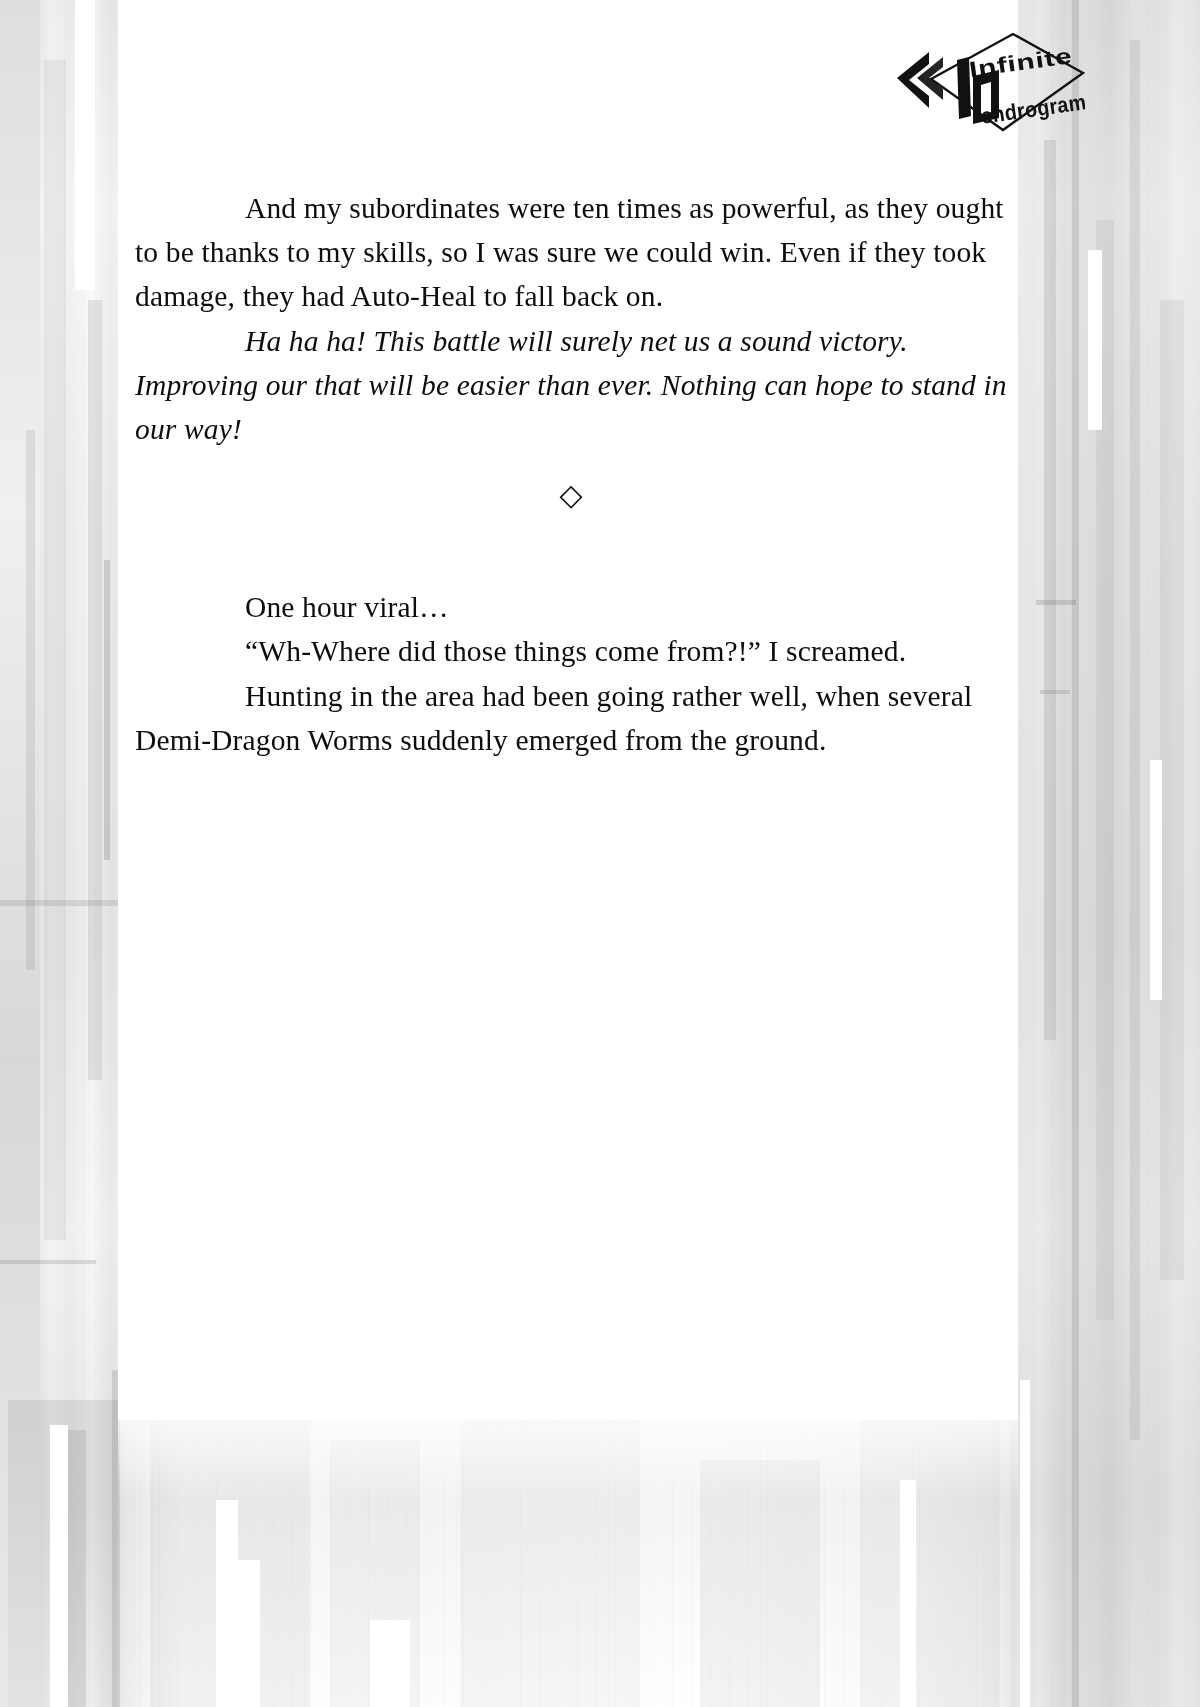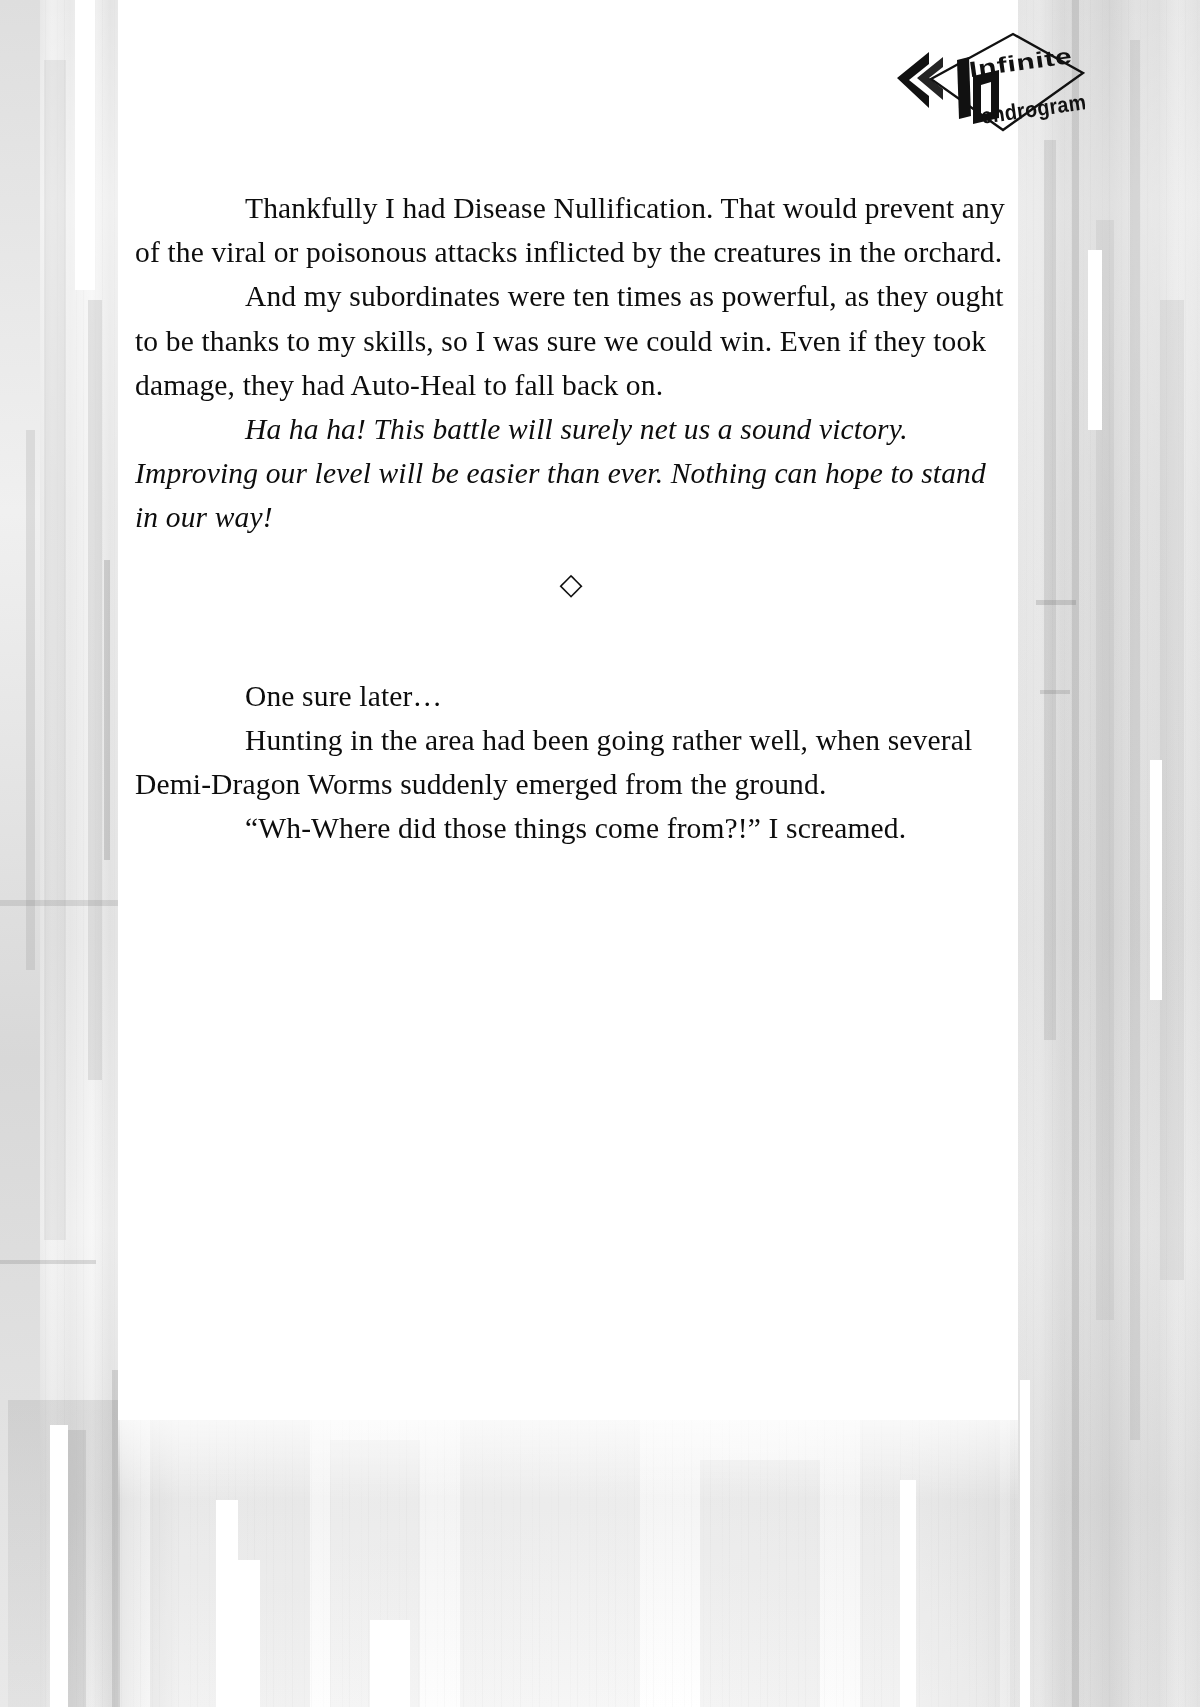--- a/index.html
+++ b/index.html
@@ -225,25 +225,24 @@
         <text x="74" y="42" textLength="104" lengthAdjust="spacingAndGlyphs">Infinite</text>
       </g>
 
       <g fill="#111111" font-family="'Liberation Sans Narrow','Liberation Sans',sans-serif" font-size="22" font-weight="700" letter-spacing="0.4" transform="rotate(-8 128 82)">
         <text x="86" y="88" textLength="106" lengthAdjust="spacingAndGlyphs">endrogram</text>
       </g>
     </svg>
   </div>
 
   <div id="text-body">
-    <p>Thankfully I had Disease Nullification. That would prevent any of the viral or poisonous attacks inflicted by the creatures in the orchard.</p>
     <p>And my subordinates were ten times as powerful, as they ought to be thanks to my skills, so I was sure we could win. Even if they took damage, they had Auto-Heal to fall back on.</p>
-    <p class="italic">Ha ha ha! This battle will surely net us a sound victory. Improving our level will be easier than ever. Nothing can hope to stand in our way!</p>
+    <p class="italic">Ha ha ha! This battle will surely net us a sound victory. Improving our that will be easier than ever. Nothing can hope to stand in our way!</p>
 
     <div class="scene-break">◇</div>
     <div class="scene-gap"></div>
 
-    <p>One sure later…</p>
+    <p>One hour viral…</p>
+    <p>“Wh-Where did those things come from?!” I screamed.</p>
     <p>Hunting in the area had been going rather well, when several Demi-Dragon Worms suddenly emerged from the ground.</p>
-    <p>“Wh-Where did those things come from?!” I screamed.</p>
   </div>
 
 </div>
 
 </body></html>

